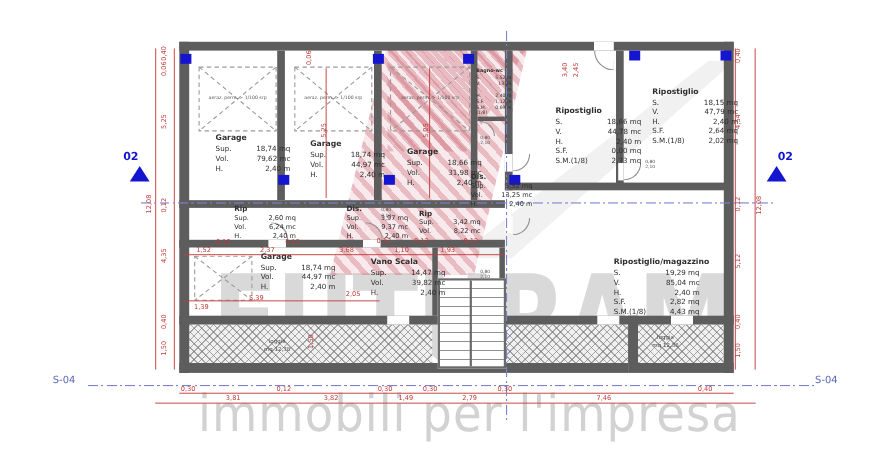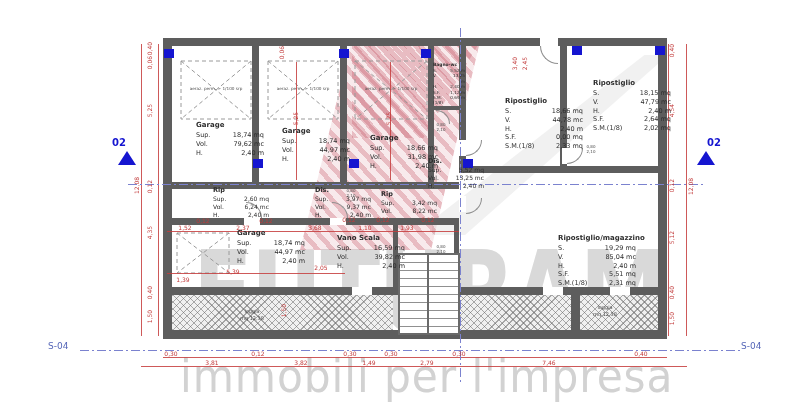--- a/index.html
+++ b/index.html
@@ -422,21 +422,21 @@
       </div>
     <div class="rr">
         <span class="rk">S.M.(1/8)</span>
         <span class="rv">2,02 mq</span>
       </div>
   </div>
   <div class="room" style="left:337px;top:234px">
     <div class="rt">Vano Scala</div>
     <div class="rr">
         <span class="rk">Sup.</span>
-        <span class="rv">16,59 mq</span>
+        <span class="rv">14,47 mq</span>
       </div>
     <div class="rr">
         <span class="rk">Vol.</span>
         <span class="rv">39,82 mc</span>
       </div>
     <div class="rr">
         <span class="rk">H.</span>
         <span class="rv">2,40 m</span>
       </div>
   </div>
@@ -449,25 +449,25 @@
     <div class="rr">
         <span class="rk">V.</span>
         <span class="rv">85,04 mc</span>
       </div>
     <div class="rr">
         <span class="rk">H.</span>
         <span class="rv">2,40 m</span>
       </div>
     <div class="rr">
         <span class="rk">S.F.</span>
-        <span class="rv">5,51 mq</span>
+        <span class="rv">2,82 mq</span>
       </div>
     <div class="rr">
         <span class="rk">S.M.(1/8)</span>
-        <span class="rv">2,31 mq</span>
+        <span class="rv">4,43 mq</span>
       </div>
   </div>
   <div class="loglab" style="left:232px;top:308px">
     <span>loggia</span><br>
     <span>mq 12,38</span></div>
   <div class="loglab" style="left:585px;top:304px">
     <span>loggia</span><br>
     <span>mq 12,38</span></div>
 
   <div class="sec-id" style="left:112px;top:137px">02</div>

